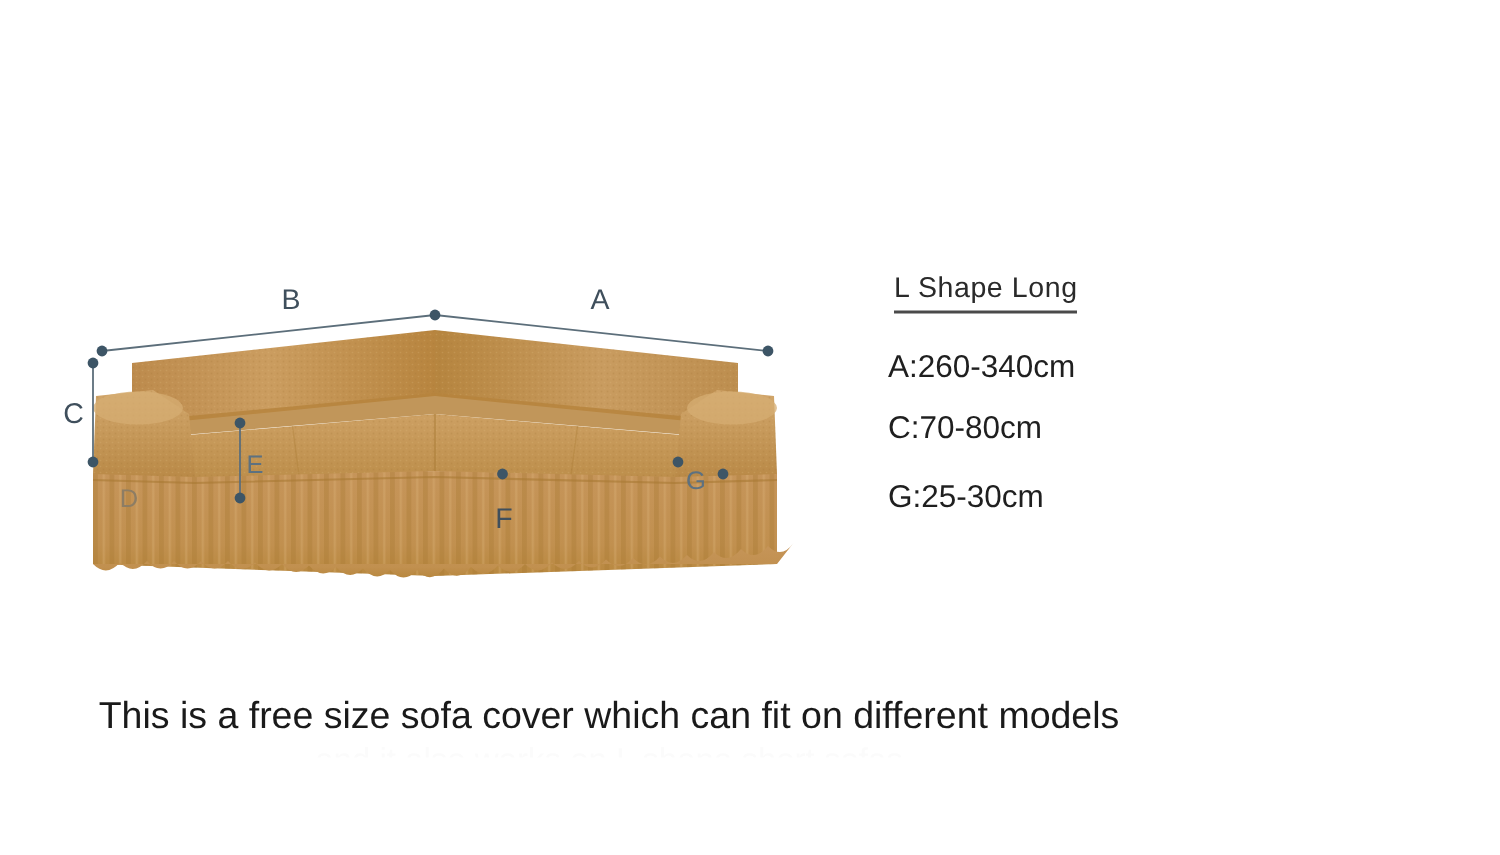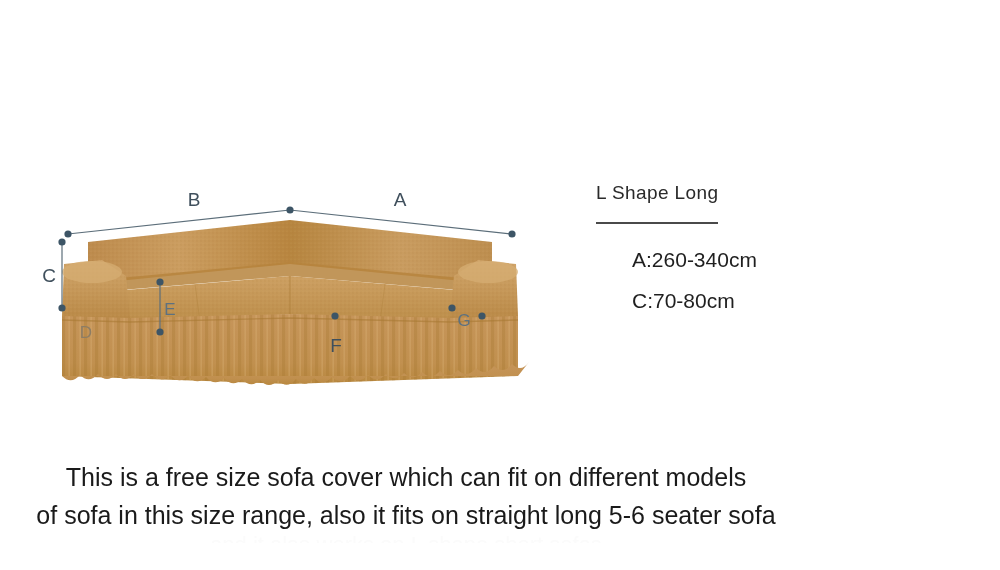--- a/index.html
+++ b/index.html
@@ -55,34 +55,33 @@
     top: 182px;
     width: 380px;
   }
   .spec-title {
     font-family: "Liberation Sans", sans-serif;
     font-size: 19px;
     letter-spacing: 0.4px;
     color: #2a2a2a;
     display: inline-block;
     border-bottom: 2px solid #4a4a4a;
-    padding-bottom: 18px;
+    padding-bottom: 3px;
     margin: 0 0 24px 4px;
     font-weight: 400;
   }
   .spec-row {
     display: flex;
     margin-bottom: 17px;
   }
   .spec-cell {
     font-family: "Liberation Sans", sans-serif;
     font-size: 21px;
     color: #1f1f1f;
     white-space: nowrap;
-    margin-left: 40px;
   }
   .spec-cell.col-left  { width: 156px; }
   .spec-cell.col-right { width: 200px; }
   .spec-cell.indent-right { padding-left: 14px; }
   .spec-row.gap-after { margin-bottom: 22px; }
 
   
   .footer {
     position: absolute;
     left: 0;
@@ -233,23 +232,23 @@
     <div class="spec-row">
       <div class="spec-cell col-left">A:260-340cm</div>
     </div>
 
     <div class="spec-row gap-after">
       <div class="spec-cell col-left">C:70-80cm</div>
     </div>
 
 
     <div class="spec-row">
+      <div class="spec-cell col-left">G:25-30cm</div>
       <div class="spec-cell col-right"></div>
     </div>
   </div>
 
   <div class="footer">
     <div class="footer-line">This is a free size sofa cover which can fit on different models</div>
-    <div class="footer-line">of sofa in this size range, also it fits on straight long 5-6 seater sofa</div>
     <div class="footer-line clipped">and it also works on L shape short sofas</div>
   </div>
 
 </div>
 
 </body></html>

